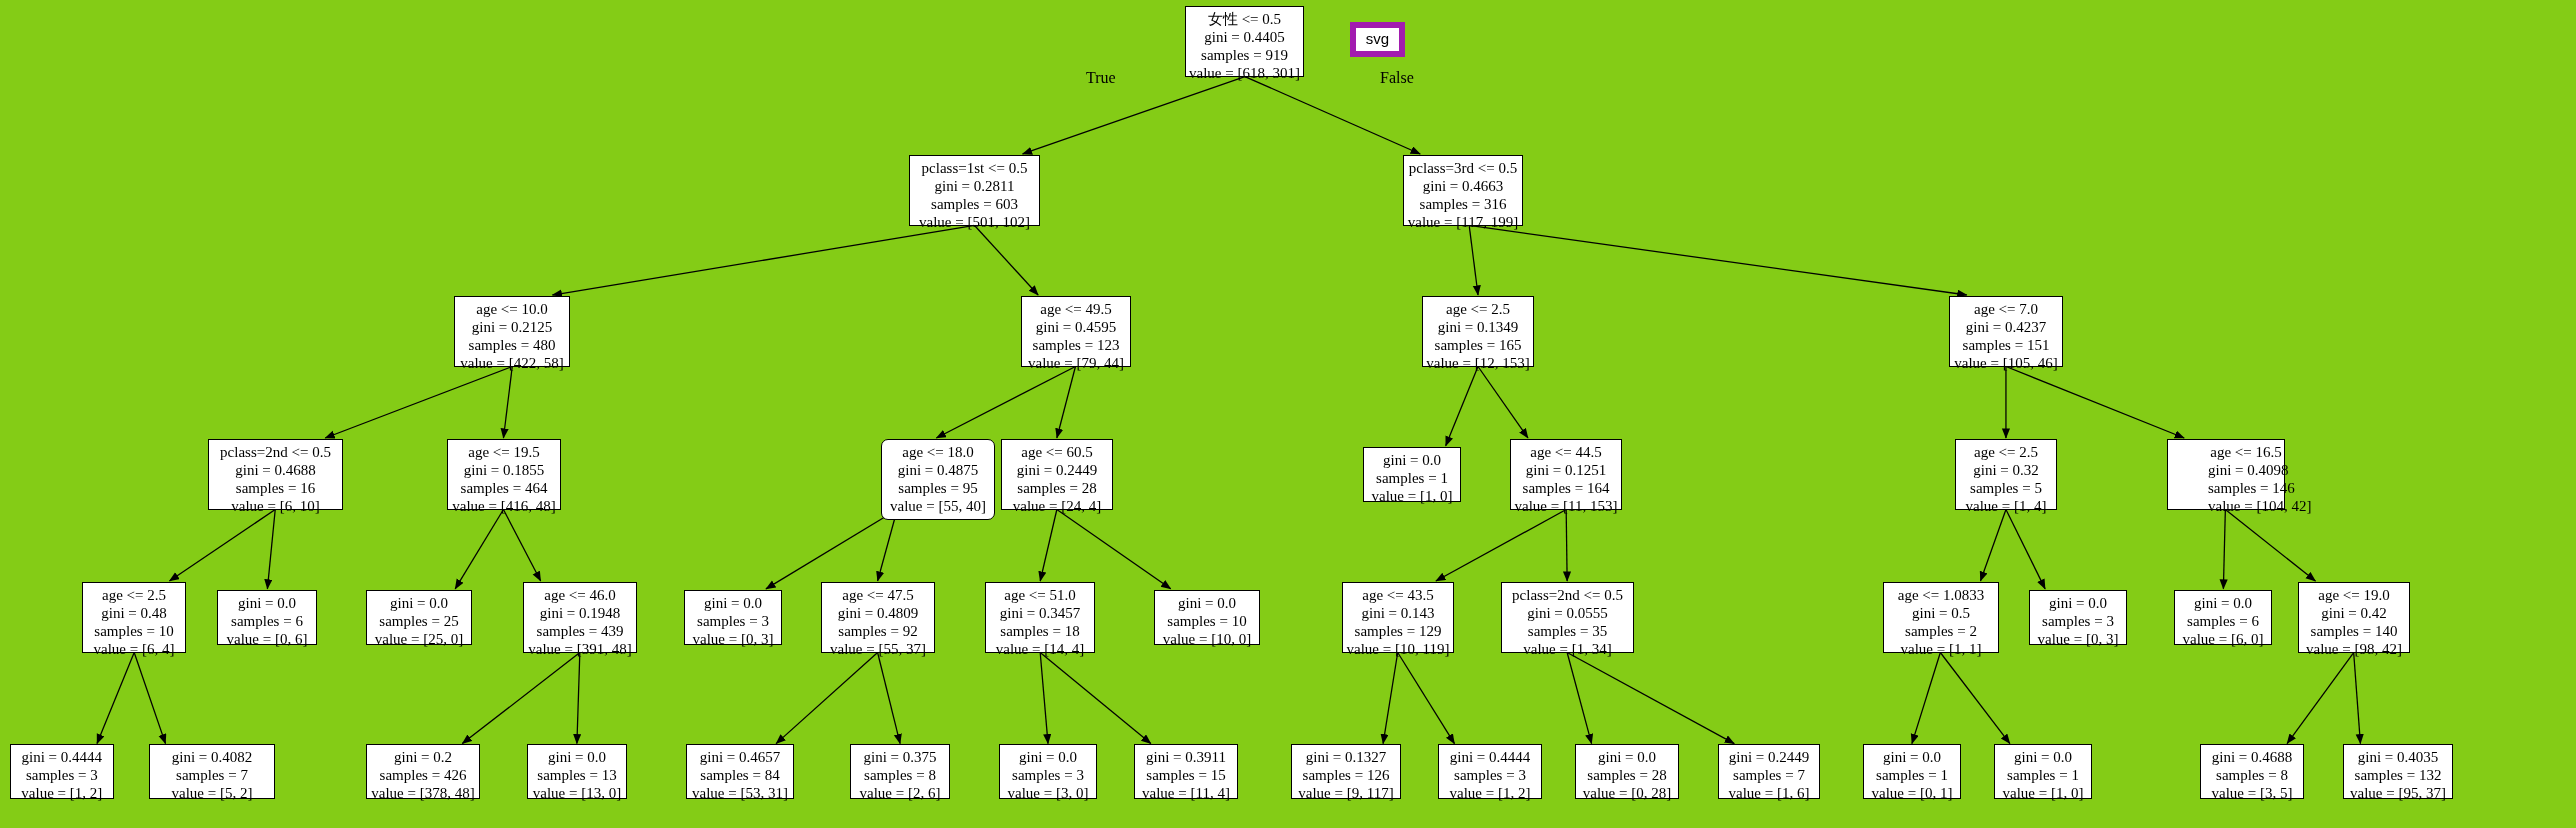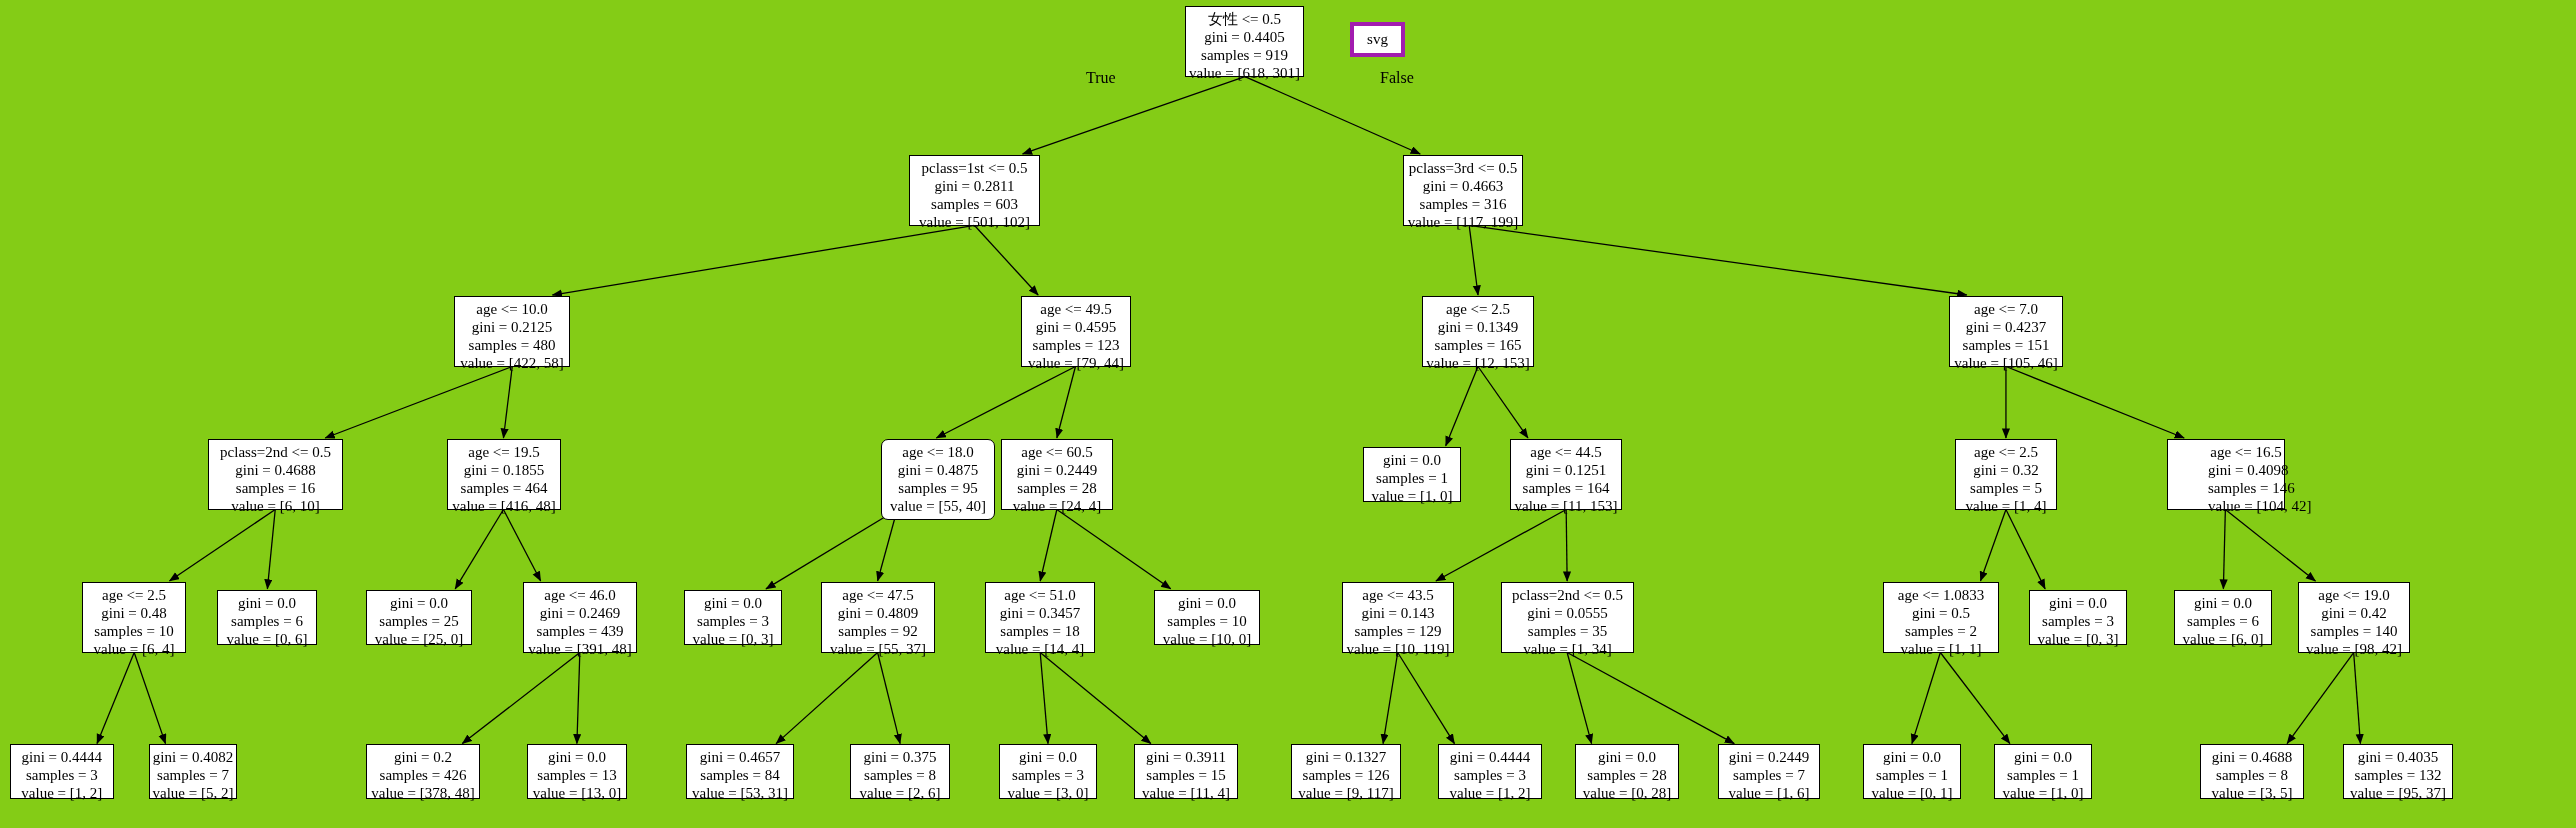--- a/index.html
+++ b/index.html
@@ -39,30 +39,30 @@
   .edge-label {
     position: absolute;
     font-size: 16px;
     color: #000000;
     white-space: nowrap;
     font-family: "Liberation Serif", "DejaVu Serif", serif;
   }
   .legend-box {
     position: absolute;
     box-sizing: border-box;
-    border: 4px solid #a21caf;
+    border: 6px solid #a21caf;
     background: #ffffff;
     text-align: center;
     font-size: 15px;
     line-height: 18px;
     color: #000000;
     display: flex;
     align-items: center;
     justify-content: center;
-    font-family: Liberation Serif, serif;
+    font-family: Liberation Sans, sans-serif;
   }
 </style>
 </head>
 <body>
 
 <div id="canvas">
   <svg id="edges" width="2576" height="829" viewBox="0 0 2630 846">
     <defs>
       <marker id="arrow" markerWidth="9" markerHeight="9" refX="7.5" refY="3.2" orient="auto" markerUnits="strokeWidth">
         <path d="M0,0 L8,3.2 L0,6.4 z" fill="#000000"></path>
@@ -217,21 +217,21 @@
         <span class="ln">samples = 6</span>
         <span class="ln">value = [0, 6]</span>
       </div>
       <div class="node" id="node-n17" style="left: 366px; top: 590px; width: 106px; height: 55px;">
         <span class="ln">gini = 0.0</span>
         <span class="ln">samples = 25</span>
         <span class="ln">value = [25, 0]</span>
       </div>
       <div class="node" id="node-n18" style="left: 523px; top: 582px; width: 114px; height: 71px;">
         <span class="ln">age &lt;= 46.0</span>
-        <span class="ln">gini = 0.2469</span>
+        <span class="ln">gini = 0.1948</span>
         <span class="ln">samples = 439</span>
         <span class="ln">value = [391, 48]</span>
       </div>
       <div class="node" id="node-n19" style="left: 684px; top: 590px; width: 98px; height: 55px;">
         <span class="ln">gini = 0.0</span>
         <span class="ln">samples = 3</span>
         <span class="ln">value = [0, 3]</span>
       </div>
       <div class="node" id="node-n20" style="left: 821px; top: 582px; width: 114px; height: 71px;">
         <span class="ln">age &lt;= 47.5</span>
@@ -282,21 +282,21 @@
         <span class="ln">age &lt;= 19.0</span>
         <span class="ln">gini = 0.42</span>
         <span class="ln">samples = 140</span>
         <span class="ln">value = [98, 42]</span>
       </div>
       <div class="node" id="node-n29" style="left: 9.8px; top: 744px; width: 104px; height: 55px;">
         <span class="ln">gini = 0.4444</span>
         <span class="ln">samples = 3</span>
         <span class="ln">value = [1, 2]</span>
       </div>
-      <div class="node" id="node-n30" style="left: 149px; top: 744px; width: 88px; height: 55px;">
+      <div class="node" id="node-n30" style="left: 149px; top: 744px; width: 126px; height: 55px;">
         <span class="ln">gini = 0.4082</span>
         <span class="ln">samples = 7</span>
         <span class="ln">value = [5, 2]</span>
       </div>
       <div class="node" id="node-n31" style="left: 366px; top: 744px; width: 114px; height: 55px;">
         <span class="ln">gini = 0.2</span>
         <span class="ln">samples = 426</span>
         <span class="ln">value = [378, 48]</span>
       </div>
       <div class="node" id="node-n32" style="left: 527px; top: 744px; width: 100px; height: 55px;">

